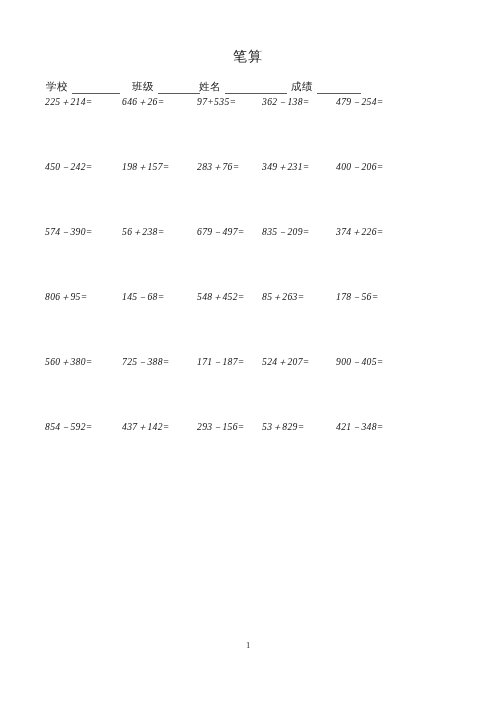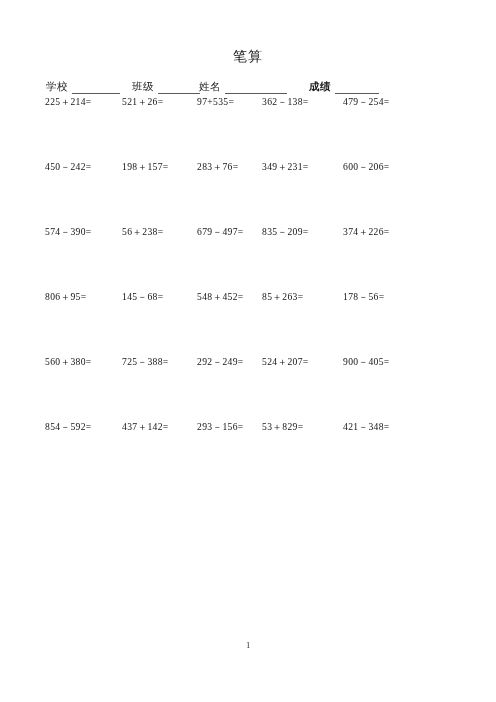--- a/index.html
+++ b/index.html
@@ -69,52 +69,53 @@
     height: 13px;
     margin-left: 4px;
   }
 
   .f-school  { left: 46px;  }
   .f-school  .info-blank { width: 48px; }
   .f-class   { left: 132px; text-align: center; }
   .f-class   .info-blank { width: 42px; }
   .f-name    { left: 199px; }
   .f-name    .info-blank { width: 62px; }
-  .f-score   { left: 309px; font-weight: bold; }
+  .f-score   { left: 291px; }
   .f-score   .info-blank { width: 44px; }
 
   
   .problem-grid {
     position: absolute;
     left: 0;
     top: 96px;
     width: 496px;
   }
 
   .problem-row {
     position: relative;
     height: 65px;
     width: 443px;
+    font-style: italic;
   }
 
   .problem-cell {
     position: absolute;
     top: 0;
     font-size: 9.6px;
     letter-spacing: 0.35px;
     color: #141414;
     white-space: nowrap;
     font-family: "Liberation Serif", "DejaVu Serif", serif;
   }
 
   .col-0 { left: 45px;  }
   .col-1 { left: 122px; }
   .col-2 { left: 197px; }
   .col-3 { left: 262px; }
-  .col-4 { left: 343px; }
+  .col-4 { left: 336px; }
 
   
   .page-number {
     position: absolute;
     left: 0;
     top: 640px;
     width: 496px;
     text-align: center;
     font-size: 8.5px;
     color: #2a2a2a;
@@ -145,32 +146,32 @@
     <div class="info-field f-score">
       <span class="info-label">成绩</span><span class="info-blank"></span>
     </div>
 
   </div>
 
   <div class="problem-grid">
 
     <div class="problem-row">
       <div class="problem-cell col-0">225＋214=</div>
-      <div class="problem-cell col-1">521＋26=</div>
+      <div class="problem-cell col-1">646＋26=</div>
       <div class="problem-cell col-2">97+535=</div>
       <div class="problem-cell col-3">362－138=</div>
       <div class="problem-cell col-4">479－254=</div>
     </div>
 
     <div class="problem-row">
       <div class="problem-cell col-0">450－242=</div>
       <div class="problem-cell col-1">198＋157=</div>
       <div class="problem-cell col-2">283＋76=</div>
       <div class="problem-cell col-3">349＋231=</div>
-      <div class="problem-cell col-4">600－206=</div>
+      <div class="problem-cell col-4">400－206=</div>
     </div>
 
     <div class="problem-row">
       <div class="problem-cell col-0">574－390=</div>
       <div class="problem-cell col-1">56＋238=</div>
       <div class="problem-cell col-2">679－497=</div>
       <div class="problem-cell col-3">835－209=</div>
       <div class="problem-cell col-4">374＋226=</div>
     </div>
 
@@ -179,21 +180,21 @@
       <div class="problem-cell col-0">806＋95=</div>
       <div class="problem-cell col-1">145－68=</div>
       <div class="problem-cell col-2">548＋452=</div>
       <div class="problem-cell col-3">85＋263=</div>
       <div class="problem-cell col-4">178－56=</div>
     </div>
 
     <div class="problem-row">
       <div class="problem-cell col-0">560＋380=</div>
       <div class="problem-cell col-1">725－388=</div>
-      <div class="problem-cell col-2">292－249=</div>
+      <div class="problem-cell col-2">171－187=</div>
       <div class="problem-cell col-3">524＋207=</div>
       <div class="problem-cell col-4">900－405=</div>
     </div>
 
 
     <div class="problem-row">
       <div class="problem-cell col-0">854－592=</div>
       <div class="problem-cell col-1">437＋142=</div>
       <div class="problem-cell col-2">293－156=</div>
       <div class="problem-cell col-3">53＋829=</div>

